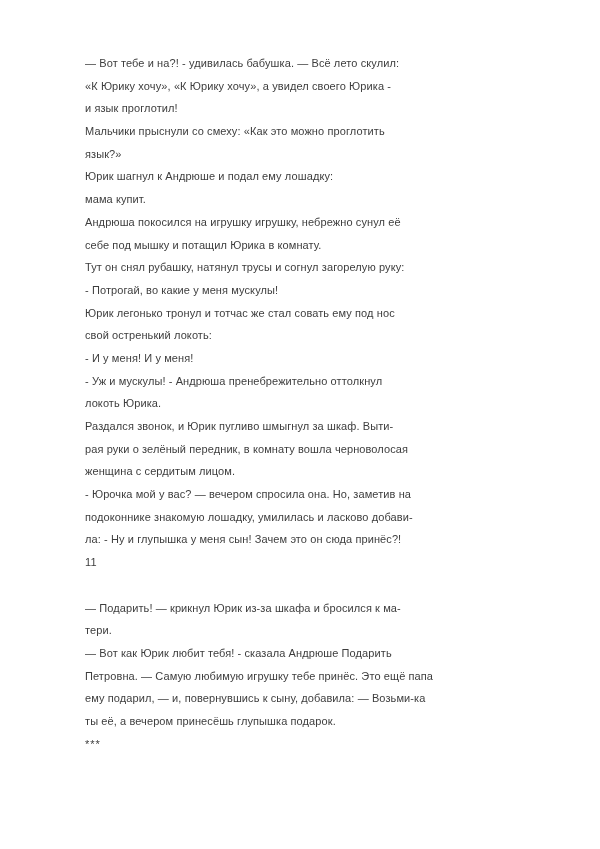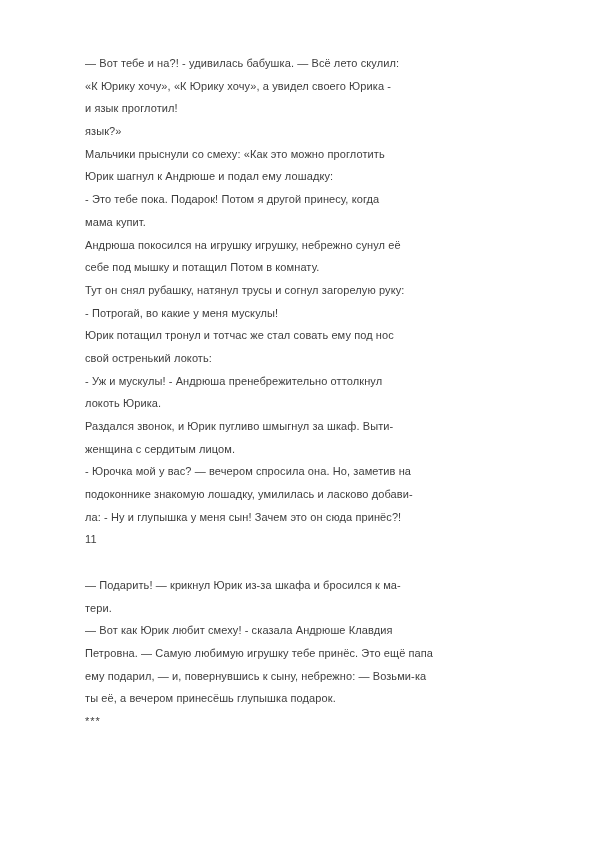--- a/index.html
+++ b/index.html
@@ -38,41 +38,42 @@
   }
 </style>
 </head>
 <body>
 
 <div class="page">
   <div class="text-block" id="text-block">
       <div class="line">— Вот тебе и на?! - удивилась бабушка. — Всё лето скулил:</div>
       <div class="line">«К Юрику хочу», «К Юрику хочу», а увидел своего Юрика -</div>
       <div class="line">и язык проглотил!</div>
+      <div class="line">Мальчики прыснули со смеху: «Как это можно проглотить</div>
       <div class="line">язык?»</div>
-      <div class="line">Мальчики прыснули со смеху: «Как это можно проглотить</div>
       <div class="line">Юрик шагнул к Андрюше и подал ему лошадку:</div>
-      <div class="line">- Это тебе пока. Подарок! Потом я другой принесу, когда</div>
       <div class="line">мама купит.</div>
       <div class="line">Андрюша покосился на игрушку игрушку, небрежно сунул её</div>
-      <div class="line">себе под мышку и потащил Потом в комнату.</div>
+      <div class="line">себе под мышку и потащил Юрика в комнату.</div>
       <div class="line">Тут он снял рубашку, натянул трусы и согнул загорелую руку:</div>
       <div class="line">- Потрогай, во какие у меня мускулы!</div>
-      <div class="line">Юрик потащил тронул и тотчас же стал совать ему под нос</div>
+      <div class="line">Юрик легонько тронул и тотчас же стал совать ему под нос</div>
       <div class="line">свой остренький локоть:</div>
+      <div class="line">- И у меня! И у меня!</div>
       <div class="line">- Уж и мускулы! - Андрюша пренебрежительно оттолкнул</div>
       <div class="line">локоть Юрика.</div>
       <div class="line">Раздался звонок, и Юрик пугливо шмыгнул за шкаф. Выти-</div>
+      <div class="line">рая руки о зелёный передник, в комнату вошла черноволосая</div>
       <div class="line">женщина с сердитым лицом.</div>
       <div class="line">- Юрочка мой у вас? — вечером спросила она. Но, заметив на</div>
       <div class="line">подоконнике знакомую лошадку, умилилась и ласково добави-</div>
       <div class="line">ла: - Ну и глупышка у меня сын! Зачем это он сюда принёс?!</div>
       <div class="line">11</div>
       <div class="line blank">&nbsp;</div>
       <div class="line">— Подарить! — крикнул Юрик из-за шкафа и бросился к ма-</div>
       <div class="line">тери.</div>
-      <div class="line">— Вот как Юрик любит смеху! - сказала Андрюше Клавдия</div>
+      <div class="line">— Вот как Юрик любит тебя! - сказала Андрюше Подарить</div>
       <div class="line">Петровна. — Самую любимую игрушку тебе принёс. Это ещё папа</div>
-      <div class="line">ему подарил, — и, повернувшись к сыну, небрежно: — Возьми-ка</div>
+      <div class="line">ему подарил, — и, повернувшись к сыну, добавила: — Возьми-ка</div>
       <div class="line">ты её, а вечером принесёшь глупышка подарок.</div>
       <div class="line separator">***</div>
     </div>
 </div>
 
 </body></html>

